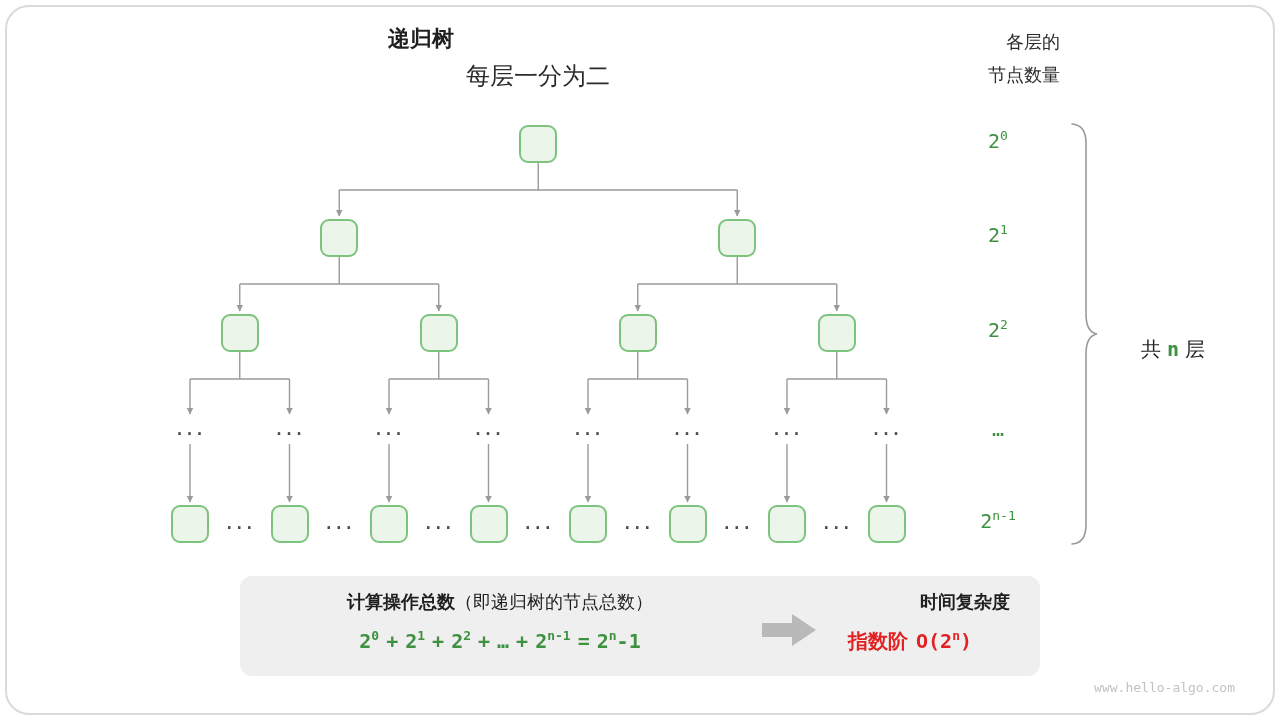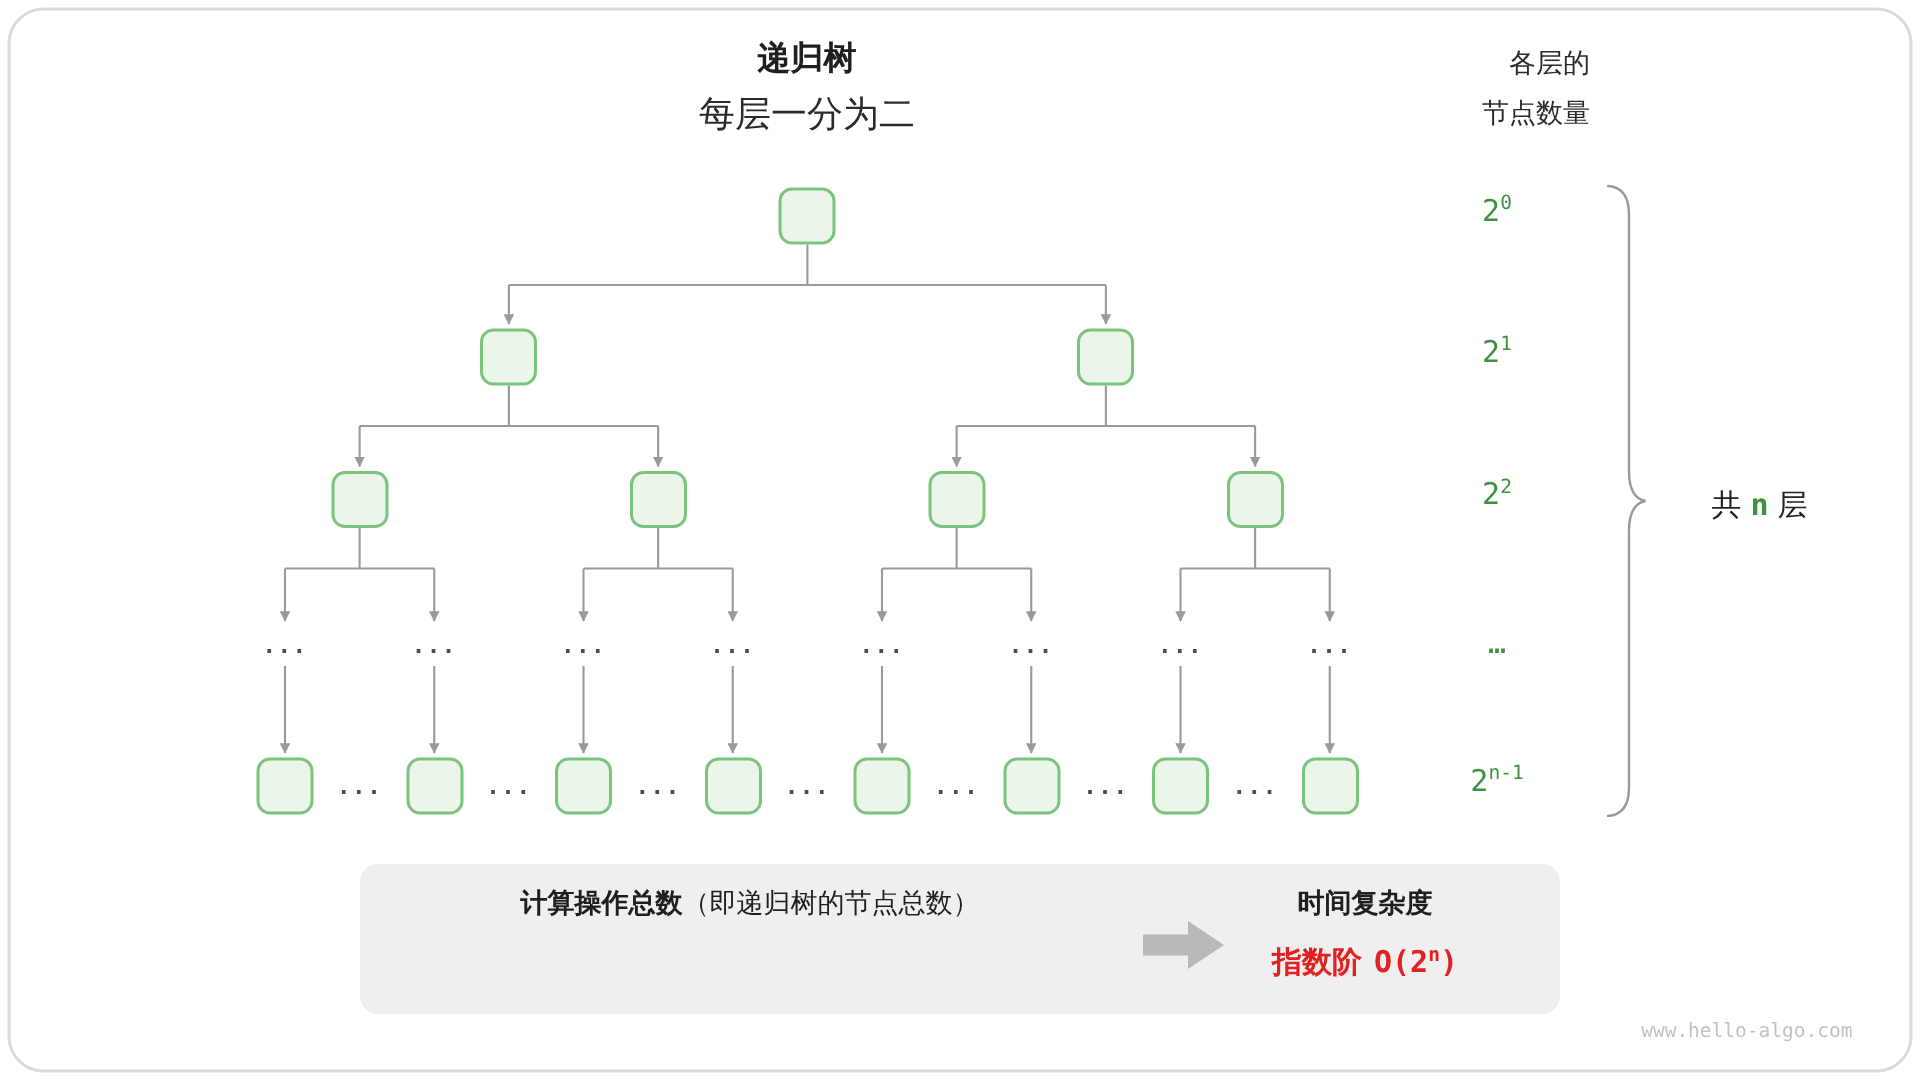--- a/index.html
+++ b/index.html
@@ -13,21 +13,21 @@
   }
   .stage { position: absolute; inset: 0; width: 1280px; height: 720px; }
   .frame {
     position: absolute; inset: 5px;
     border: 2px solid var(--frame-border, #dadada);
     border-radius: 24px;
     pointer-events: none;
   }
   .title {
     position: absolute; left: 388px; top: 24px; width: 300px;
-    text-align: center; font-size: 22px; font-weight: 700; color: #1f1f1f;
+    font-size: 22px; font-weight: 700; color: #1f1f1f;
   }
   .subtitle {
     position: absolute; left: 388px; top: 60px; width: 300px;
     text-align: center; font-size: 24px; color: #2b2b2b;
   }
   .right-heading {
     position: absolute; left: 930px; top: 26px; width: 130px;
     text-align: right; font-size: 18px; color: #2b2b2b; line-height: 33px;
   }
   svg.connectors { position: absolute; inset: 0; pointer-events: none; }
@@ -44,21 +44,21 @@
     font-weight: 700; font-size: 15px; color: #4c4c4c; letter-spacing: 1px;
   }
   .level-label {
     position: absolute; left: 950px; width: 96px; text-align: center;
     font-family: "DejaVu Sans Mono", monospace;
     font-weight: 400; font-size: 20px;
     color: var(--green-text, #3d9140);
   }
   .level-label sup { font-size: 13px; }
   .brace-label {
-    position: absolute; left: 1108px; top: 323px; width: 130px;
+    position: absolute; left: 1108px; top: 336px; width: 130px;
     text-align: center; font-size: 20px; color: #222; white-space: nowrap;
   }
   .brace-label .n-green {
     color: var(--green-text, #3d9140);
     font-family: "DejaVu Sans Mono", monospace;
     font-weight: 700; margin: 0 6px;
   }
   .summary {
     position: absolute; left: 240px; top: 576px; width: 800px; height: 100px;
     background: var(--box-bg, #efefef); border-radius: 12px;
@@ -71,22 +71,22 @@
   .calc-formula {
     position: absolute; left: 0; top: 52px; width: 520px;
     text-align: center; font-size: 20px; font-weight: 700;
     font-family: "DejaVu Sans Mono", monospace;
     color: var(--green-text, #3d9140);
   }
   .calc-formula sup { font-size: 13px; }
   .calc-formula .op { margin: 0 7px; }
   .big-arrow { position: absolute; left: 522px; top: 37px; }
   .tc-title {
-    position: absolute; left: 545px; top: 14px; width: 250px;
-    text-align: center; font-size: 18px; font-weight: 700; color: #1f1f1f;
+    position: absolute; left: 520px; top: 14px; width: 250px;
+    text-align: right; font-size: 18px; font-weight: 700; color: #1f1f1f;
   }
   .tc-value {
     position: absolute; left: 545px; top: 52px; width: 250px;
     text-align: center; font-size: 20px; font-weight: 700;
     color: var(--red-text, #e22222);
   }
   .tc-value .mono { font-family: "DejaVu Sans Mono", monospace; margin-left: 8px; }
   .tc-value sup { font-size: 13px; }
   .watermark {
     position: absolute; right: 45px; top: 680px;
@@ -197,20 +197,23 @@
   </svg>
 
   <div class="brace-label">
     <span>共</span><span class="n-green">n</span><span>层</span>
   </div>
 
   <div class="summary">
     <div class="calc-title">
       <b>计算操作总数</b><span>（即递归树的节点总数）</span>
     </div>
+    <div class="calc-formula">
+      <span>2</span><sup>0</sup><span class="op">+</span><span>2</span><sup>1</sup><span class="op">+</span><span>2</span><sup>2</sup><span class="op">+</span><span>…</span><span class="op">+</span><span>2</span><sup>n-1</sup><span class="op">=</span><span>2</span><sup>n</sup><span>-1</span>
+    </div>
     <svg class="big-arrow" width="56" height="34" viewBox="0 0 56 34">
       <polygon points="0,10 30,10 30,1 54,17 30,33 30,24 0,24" style="fill: var(--arrow-gray, #b9b9b9);"></polygon>
     </svg>
     <div class="tc-title">时间复杂度</div>
     <div class="tc-value">
       <span>指数阶</span><span class="mono"><span>O(2</span><sup>n</sup><span>)</span></span>
     </div>
   </div>
 
   <div class="watermark">www.hello-algo.com</div>

